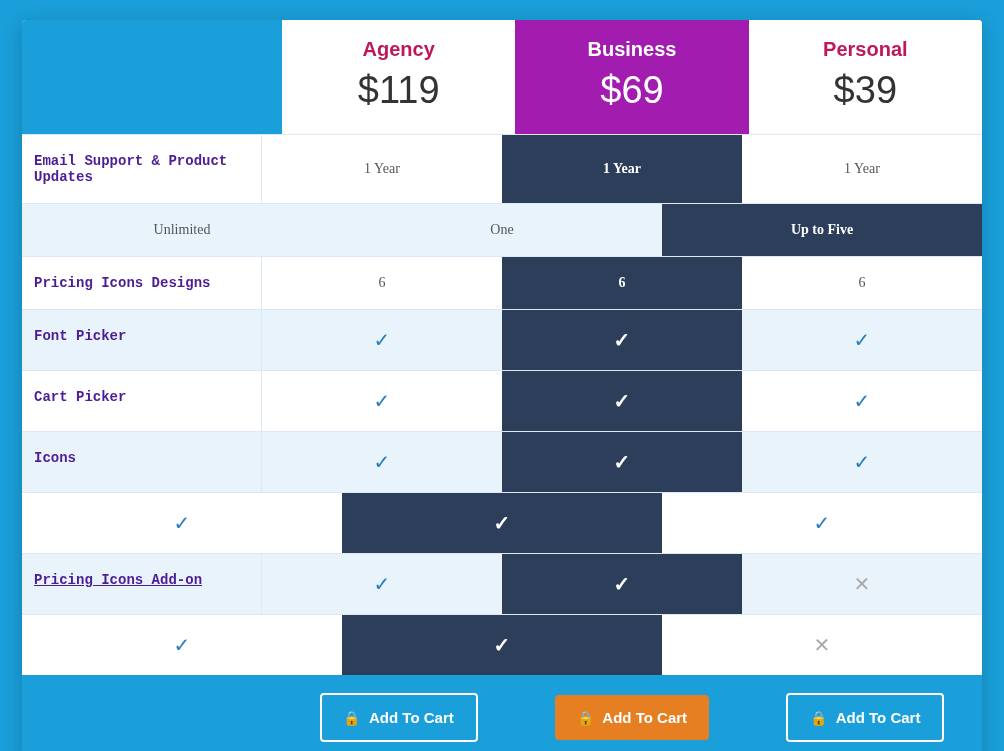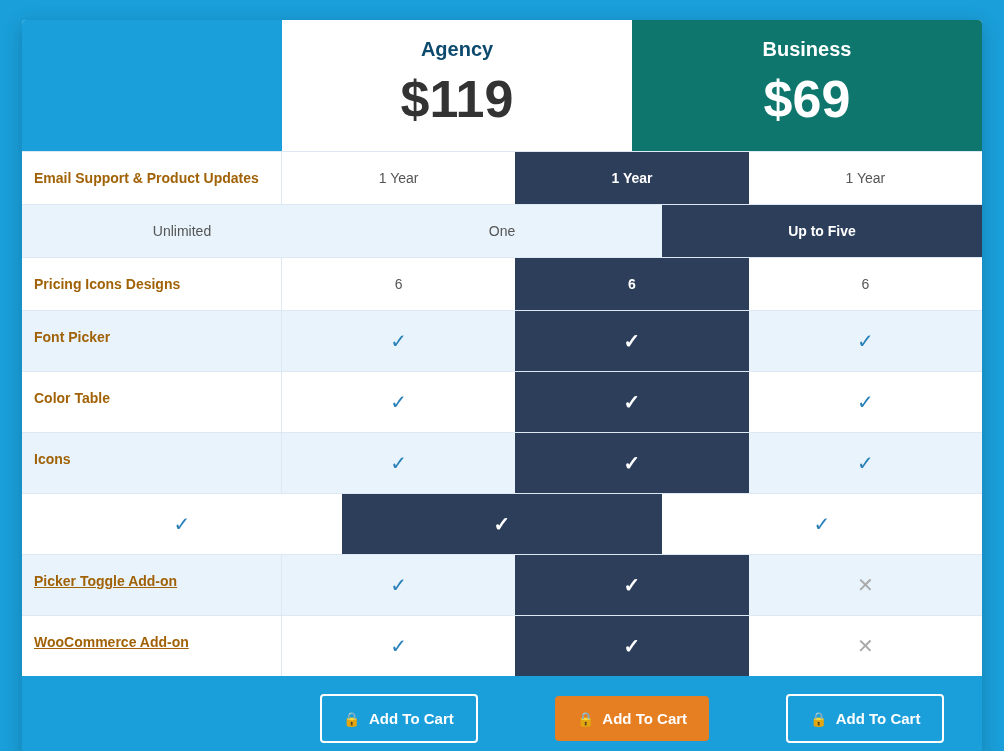--- a/index.html
+++ b/index.html
@@ -36,37 +36,37 @@
     }
 
     .plan-header {
       flex: 1;
       text-align: center;
       padding: 18px 10px 22px;
       background: white;
     }
 
     .plan-header.business {
-      background: #0f766e;
+      background: #a21caf;
     }
 
     .plan-name {
       font-size: 20px;
       font-weight: bold;
-      color: #0c4a6e;
+      color: #be185d;
       margin-bottom: 8px;
     }
 
     .plan-header.business .plan-name {
       color: white;
     }
 
     .plan-price {
-      font-size: 52px;
-      font-weight: bold;
+      font-size: 38px;
+      font-weight: normal;
       color: #333;
     }
 
     .plan-header.business .plan-price {
       color: white;
     }
 
     
     .feature-rows {
       display: flex;
@@ -81,43 +81,45 @@
 
     .feature-row:nth-child(even) {
       background: #f0f7fc;
     }
 
     .feature-row:nth-child(odd) {
       background: #ffffff;
     }
 
     .feature-label {
-      width: 260px;
+      width: 240px;
       flex-shrink: 0;
       padding: 18px 12px;
       font-weight: bold;
       font-size: 14px;
-      color: #a16207;
+      color: #4c1d95;
       border-right: 1px solid #dce9f5;
       background: inherit;
+      font-family: Liberation Mono, monospace;
     }
 
     .feature-row:nth-child(even) .feature-label {
       background: #e8f3fb;
     }
 
     .feature-value {
       flex: 1;
       text-align: left;
       padding: 18px 10px;
       font-size: 14px;
       color: #555;
       display: flex;
       align-items: center;
       justify-content: center;
+      font-family: Liberation Serif, serif;
     }
 
     .feature-value.business-col {
       background: #2c3e5a;
       color: white;
       font-weight: bold;
     }
 
     .check-mark {
       font-size: 20px;
@@ -200,20 +202,24 @@
     <div class="plan-header">
       <div class="plan-name">Agency</div>
       <div class="plan-price">$119</div>
     </div>
 
     <div class="plan-header business">
       <div class="plan-name">Business</div>
       <div class="plan-price">$69</div>
     </div>
 
+    <div class="plan-header">
+      <div class="plan-name">Personal</div>
+      <div class="plan-price">$39</div>
+    </div>
   </div>
 
   <div class="feature-rows" id="feature-rows">
   <div class="feature-row">
       <div class="feature-label">Email Support &amp; Product Updates</div>
       <div class="feature-value">1 Year</div>
       <div class="feature-value business-col">1 Year</div>
       <div class="feature-value">1 Year</div>
     </div>
       <div class="feature-row">
@@ -233,21 +239,21 @@
           <span class="check-mark">✓</span>
         </div>
       <div class="feature-value business-col">
           <span class="check-mark">✓</span>
         </div>
       <div class="feature-value">
           <span class="check-mark">✓</span>
         </div>
     </div>
       <div class="feature-row">
-      <div class="feature-label">Color Table</div>
+      <div class="feature-label">Cart Picker</div>
       <div class="feature-value">
           <span class="check-mark">✓</span>
         </div>
       <div class="feature-value business-col">
           <span class="check-mark">✓</span>
         </div>
       <div class="feature-value">
           <span class="check-mark">✓</span>
         </div>
     </div>
@@ -268,33 +274,32 @@
           <span class="check-mark">✓</span>
         </div>
       <div class="feature-value business-col">
           <span class="check-mark">✓</span>
         </div>
       <div class="feature-value">
           <span class="check-mark">✓</span>
         </div>
     </div>
       <div class="feature-row">
-      <div class="feature-label underlined">Picker Toggle Add-on</div>
+      <div class="feature-label underlined">Pricing Icons Add-on</div>
       <div class="feature-value">
           <span class="check-mark">✓</span>
         </div>
       <div class="feature-value business-col">
           <span class="check-mark">✓</span>
         </div>
       <div class="feature-value">
           <span class="cross-mark">✕</span>
         </div>
     </div>
       <div class="feature-row">
-      <div class="feature-label underlined">WooCommerce Add-on</div>
       <div class="feature-value">
           <span class="check-mark">✓</span>
         </div>
       <div class="feature-value business-col">
           <span class="check-mark">✓</span>
         </div>
       <div class="feature-value">
           <span class="cross-mark">✕</span>
         </div>
     </div>

